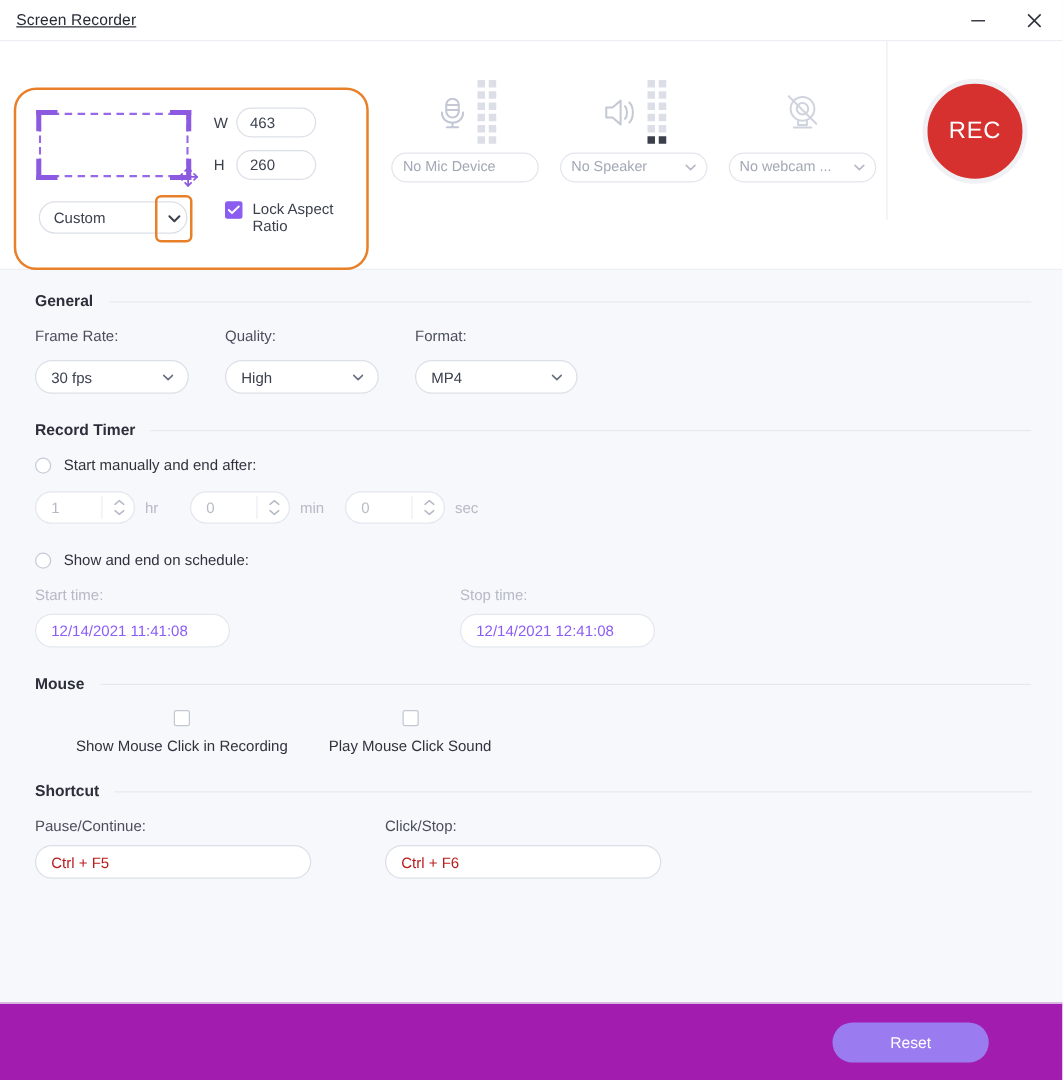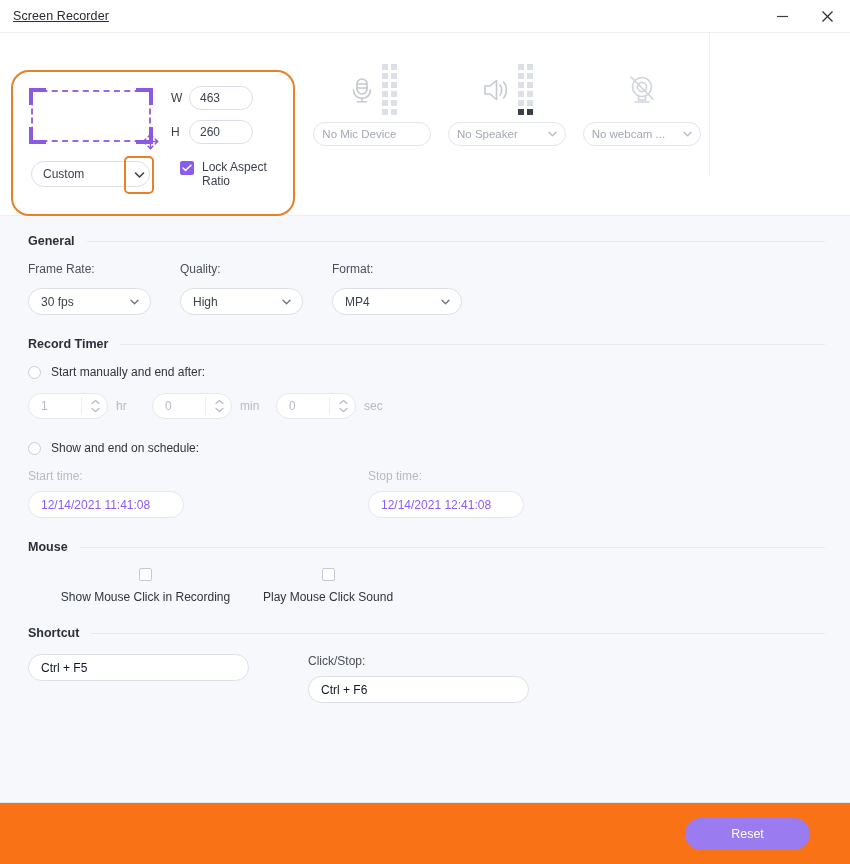--- a/index.html
+++ b/index.html
@@ -342,21 +342,21 @@
   }
   .sel .dcaret { position: absolute; right: 11px; top: 50%; transform: translateY(-50%); }
 
   .pill-input {
     height: 27px;
     border: 1px solid #dcdfe8;
     border-radius: 14px;
     background: #fff;
     font-family: "Liberation Sans", sans-serif;
     font-size: 12px;
-    color: #0f172a;
+    color: #b91c1c;
     padding: 0 12px;
     outline: none;
   }
   .pill-input.dim { color: #8b5cf6; border-color: #e4e7ee; }
 
   .radio-row {
     display: flex;
     align-items: center;
     gap: 10px;
     margin-bottom: 14px;
@@ -404,26 +404,26 @@
     border-radius: 2px;
     flex: 0 0 13px;
   }
   .check-row { display: flex; align-items: center; gap: 9px; flex-direction: column; }
   .check-label { font-size: 12px; color: #2f333d; }
 
   
   .footer {
     flex: 0 0 62px;
     height: 62px;
-    background: #f97316;
+    background: #a21caf;
     border-top: 1px solid #e6e9f0;
     display: flex;
     align-items: center;
     justify-content: flex-end;
-    padding-right: 40px;
+    padding-right: 59px;
   }
   .reset-btn {
     width: 125px; height: 32px;
     border-radius: 16px;
     background: #9b7bf0;
     color: #fff;
     border: none;
     font-family: "Liberation Sans", sans-serif;
     font-size: 12.5px;
     cursor: default;
@@ -589,20 +589,23 @@
         </div>
         <div class="device-select">
           <span>No webcam ...</span>
           <svg class="dcaret" width="9" height="6" viewBox="0 0 9 6">
             <polyline points="1,1.3 4.5,4.7 8,1.3" fill="none" stroke="#b6bac6" stroke-width="1.3" stroke-linecap="round" stroke-linejoin="round"></polyline>
           </svg>
         </div>
       </div>
     </div>
 
+    <div class="rec-zone">
+      <div class="rec-btn">REC</div>
+    </div>
   </div>
 
   <div class="toolbar">
     <div class="tb-item">
       <svg width="20" height="20" viewBox="0 0 20 20">
         <g fill="none" stroke="#2f333d" stroke-width="1.2" stroke-linejoin="round">
           <rect x="1.5" y="3.5" width="10" height="12"></rect>
           <rect x="8" y="1.5" width="10" height="9" fill="#ffffff"></rect>
           <polyline points="8.5,8.5 5,12 8.5,12" stroke-linecap="round"></polyline>
           <line x1="5" y1="12" x2="8.6" y2="8.6" stroke-linecap="round"></line>
@@ -748,20 +751,21 @@
       </div>
     </div>
 
     <div class="sec-head">
       <span class="sec-title">Shortcut</span>
       <span class="sec-rule"></span>
     </div>
 
     <div class="row">
       <div style="width:280px;">
+        <div class="fld-label">Pause/Continue:</div>
         <input class="pill-input" style="width: 221px;" value="Ctrl + F5">
       </div>
       <div>
         <div class="fld-label">Click/Stop:</div>
         <input class="pill-input" style="width: 221px;" value="Ctrl + F6">
       </div>
     </div>
   </div>
 
   <div class="footer">

